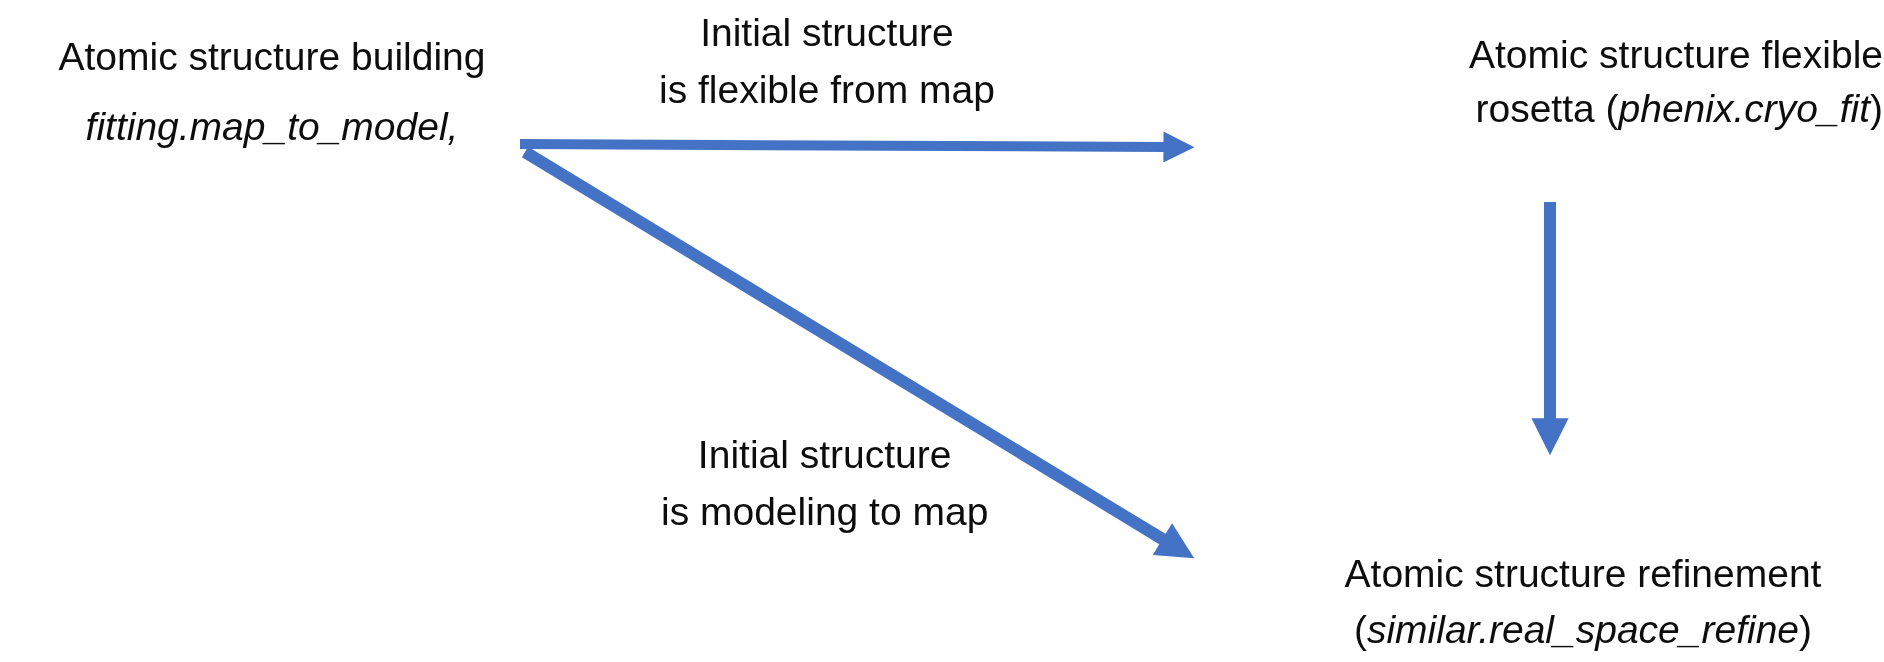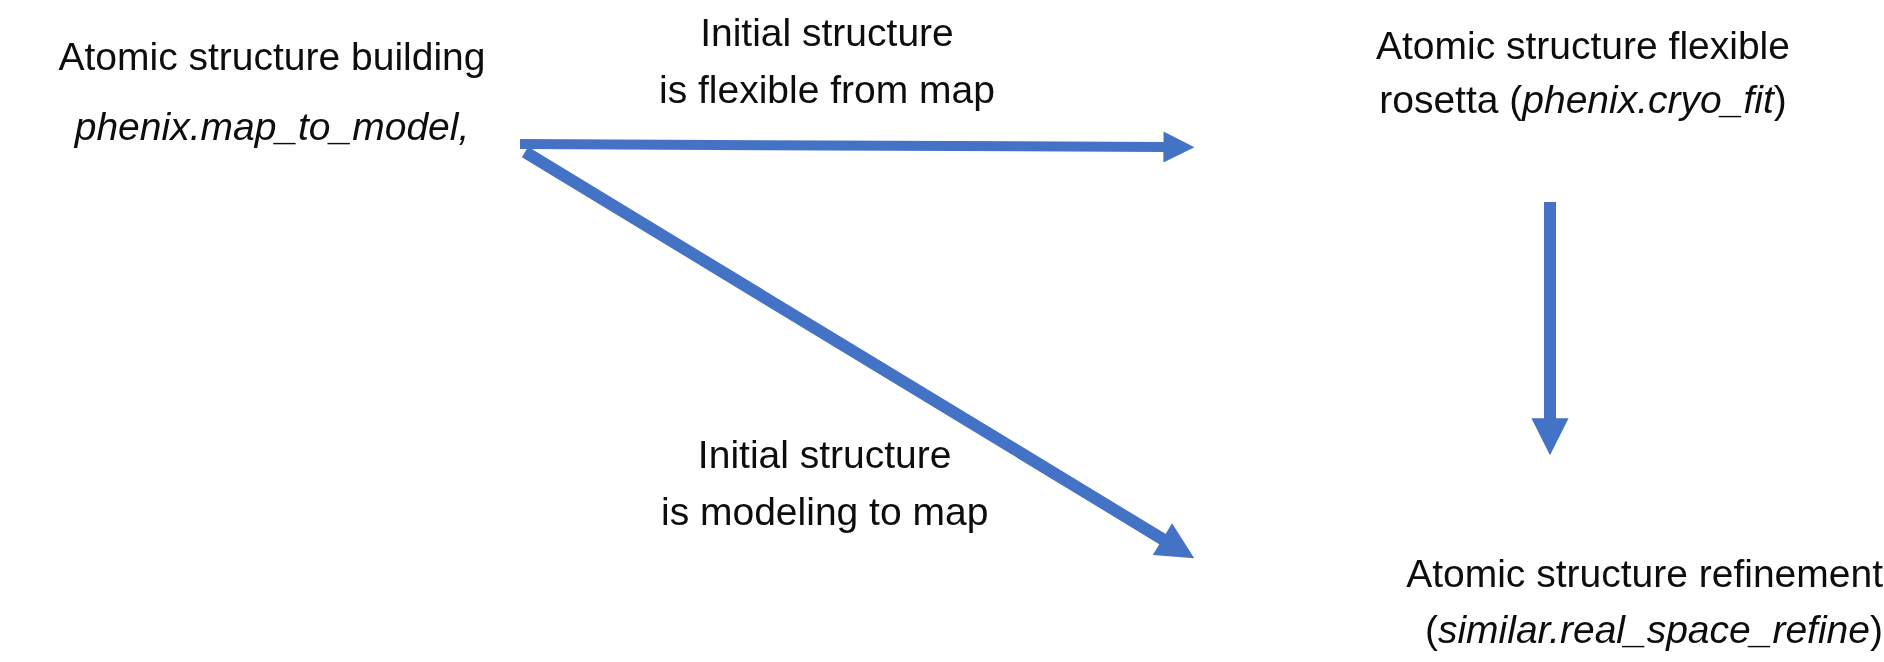--- a/index.html
+++ b/index.html
@@ -61,36 +61,36 @@
     <g>
       <line class="arrow-shaft" x1="525" y1="152" x2="1164" y2="540" stroke-width="12" marker-end="url(#head)"></line>
     </g>
     <g>
       <line class="arrow-shaft" x1="1550" y1="202" x2="1550" y2="420" stroke-width="12" marker-end="url(#head)"></line>
     </g>
   </svg>
 
   <div class="txt center" style="left:4px; top:30px; width:536px;">
     <div class="ln">Atomic structure building</div>
-    <div class="ln it">phenix.map_to_model,</div>
+    <div class="ln it">fitting.map_to_model,</div>
   </div>
 
   <div class="txt left label" style="left:659px; top:4px;">
     <div class="ln">Initial structure</div>
     <div class="ln">is flexible from map</div>
   </div>
 
-  <div class="txt center" style="left:1283px; top:19px; width:600px;">
+  <div class="txt center" style="left:1283px; top:28px; width:600px;text-align:right;">
     <div class="ln">Atomic structure flexible</div>
     <div class="ln"><span>rosetta (</span><span class="it">phenix.cryo_fit</span><span>)</span></div>
   </div>
 
   <div class="txt left label" style="left:661px; top:426px;">
     <div class="ln">Initial structure</div>
     <div class="ln">is modeling to map</div>
   </div>
 
-  <div class="txt center" style="left:1283px; top:546px; width:600px; line-height:56px;text-align:right;">
+  <div class="txt center" style="left:1283px; top:546px; width:600px; line-height:56px;">
     <div class="ln">Atomic structure refinement</div>
     <div class="ln"><span>(</span><span class="it">similar.real_space_refine</span><span>)</span></div>
   </div>
 
 </div>
 
 </body></html>

